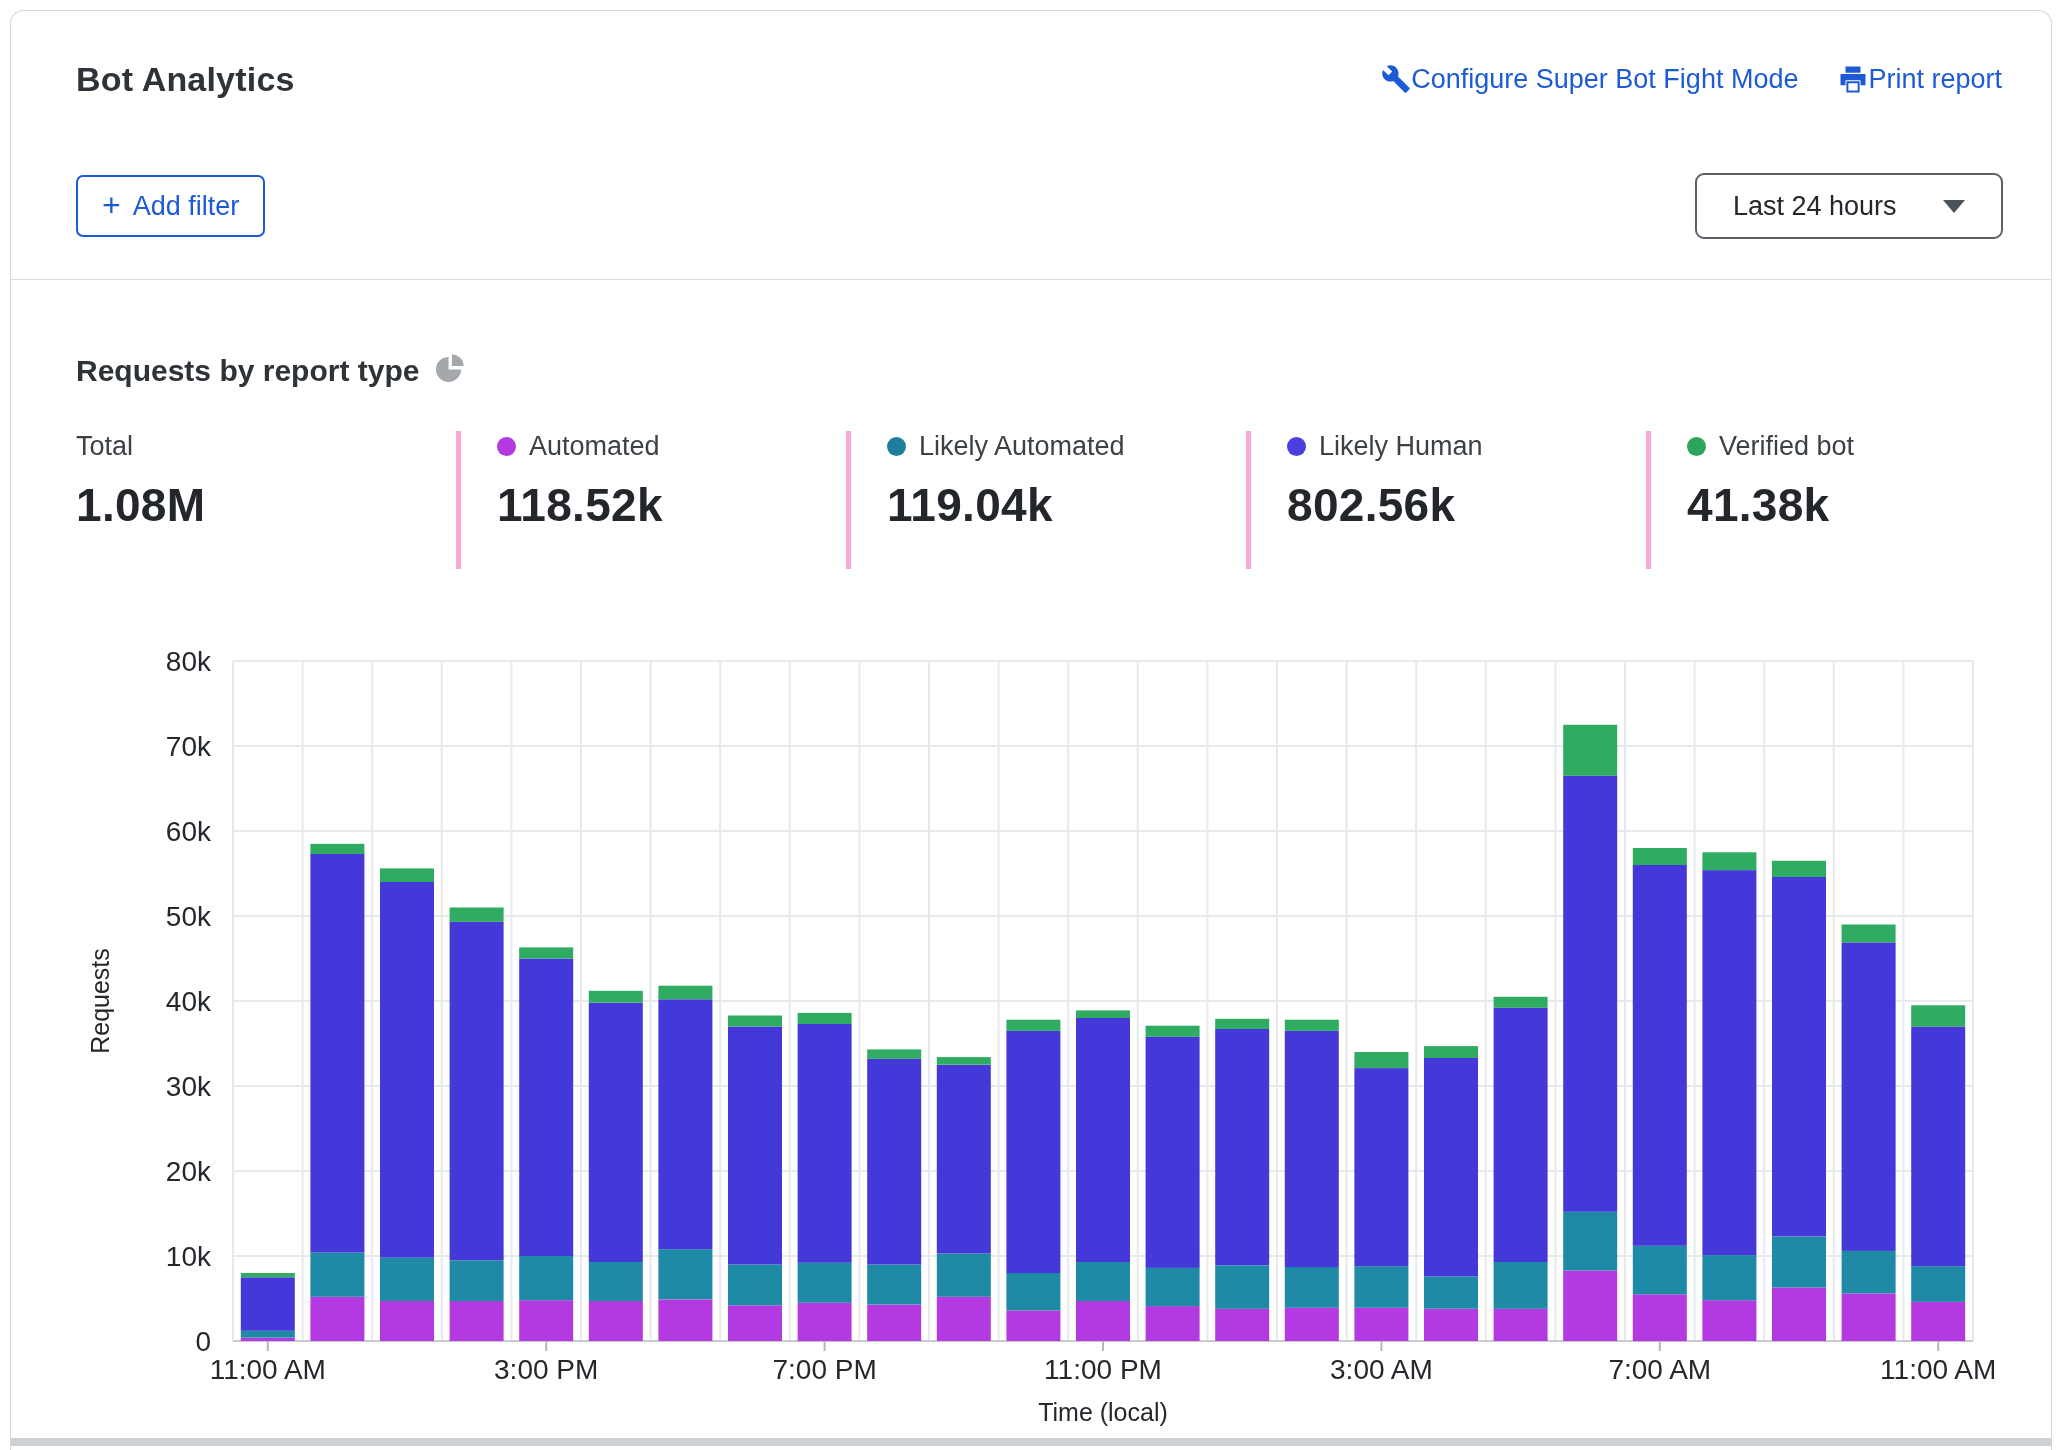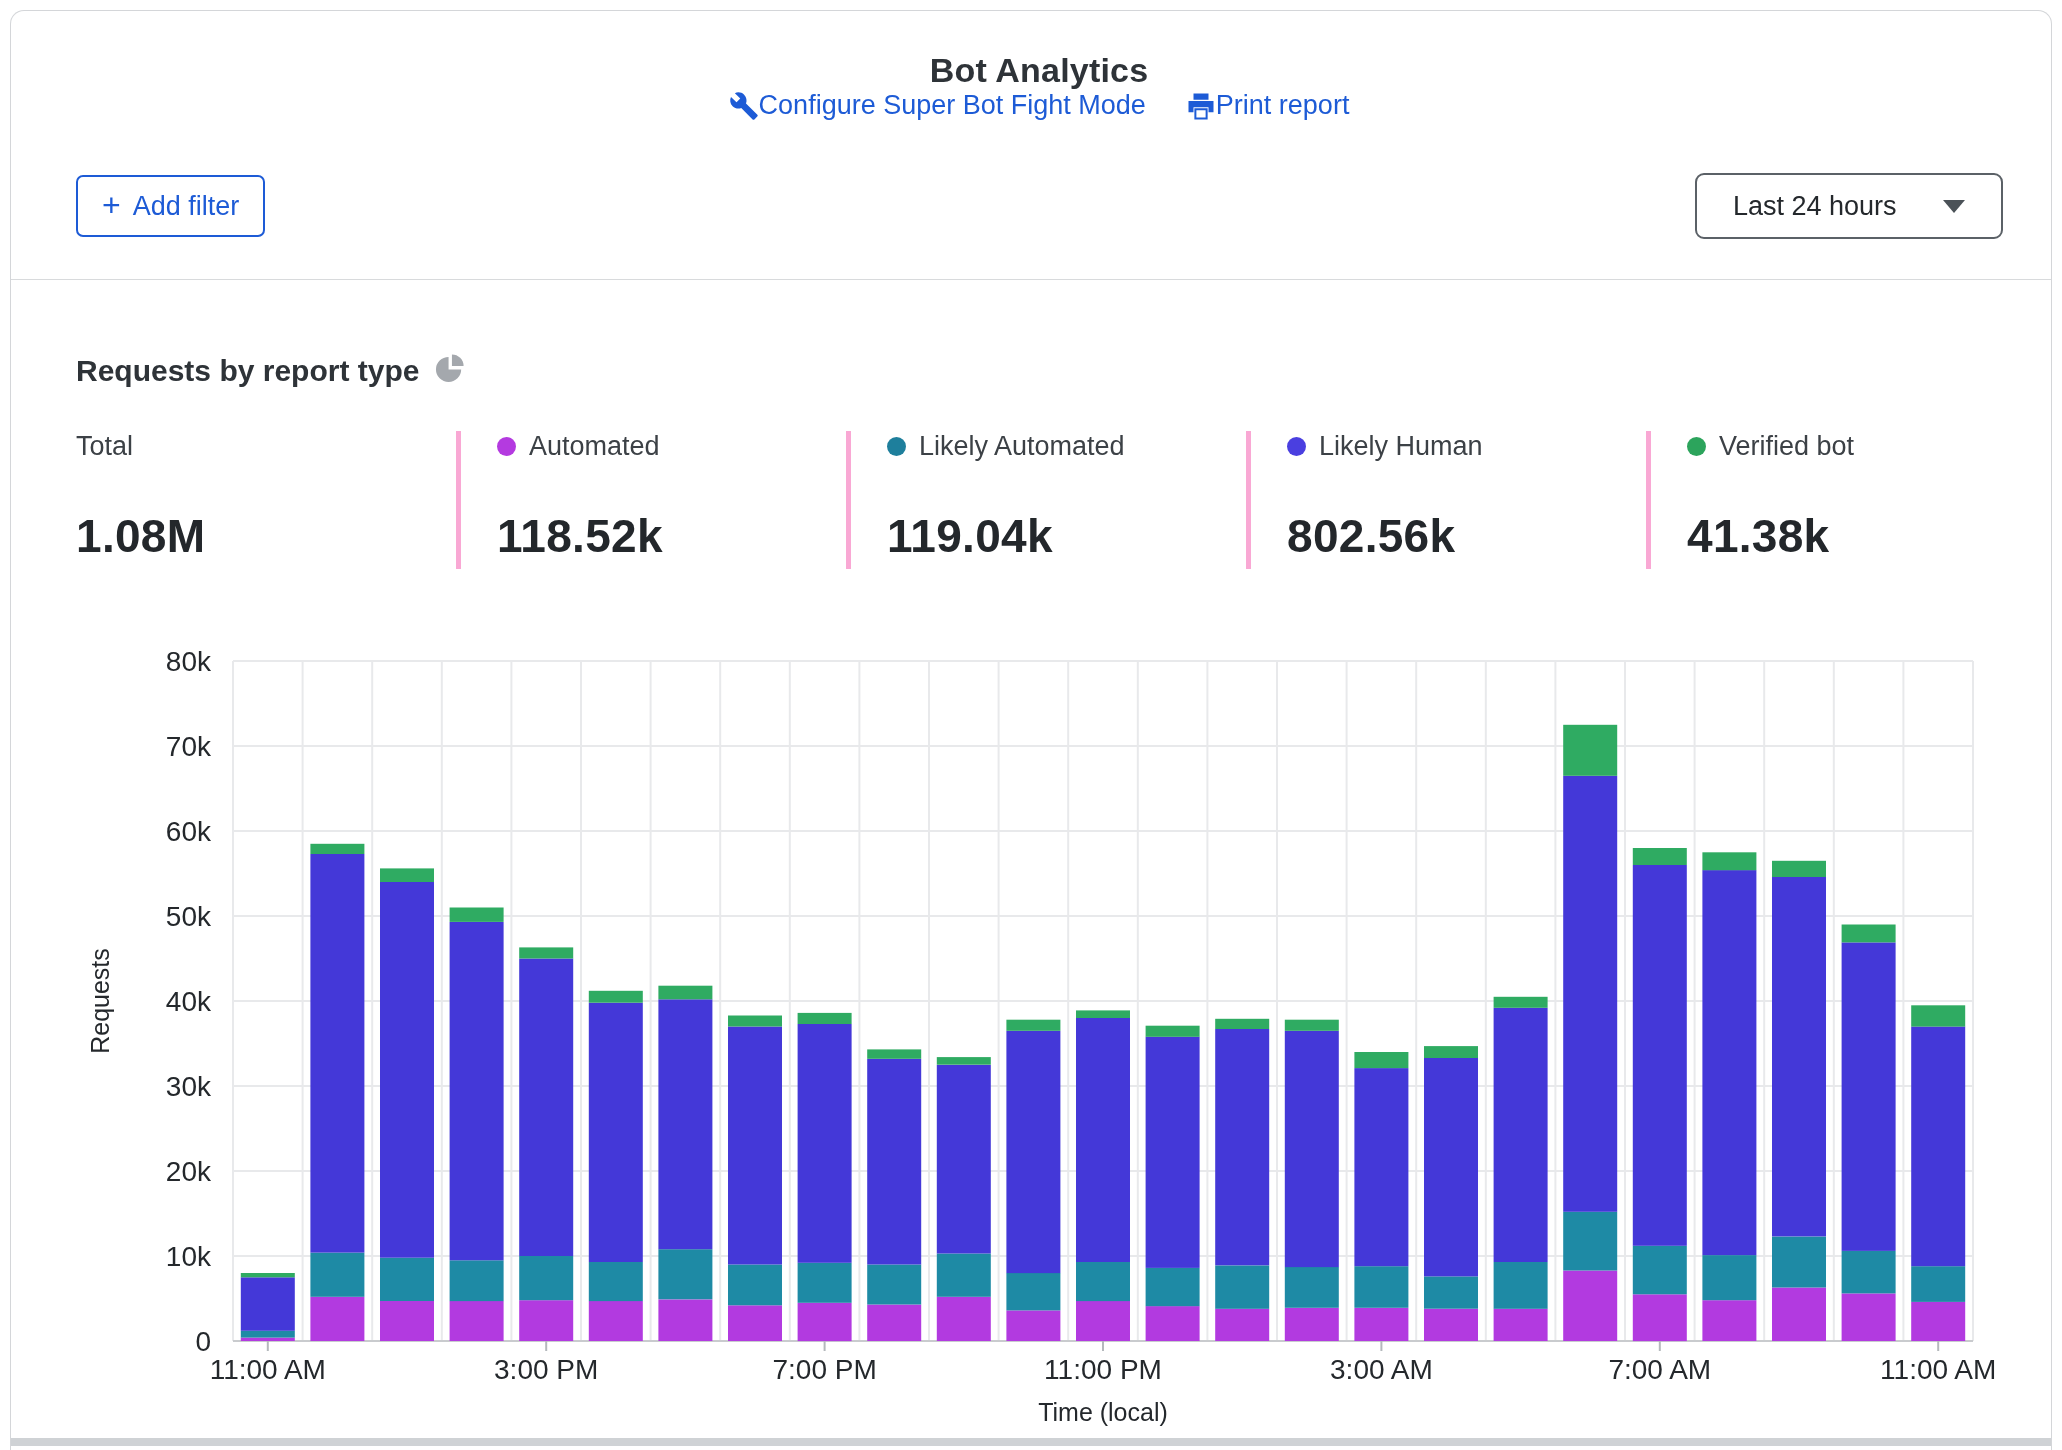--- a/index.html
+++ b/index.html
@@ -1,41 +1,41 @@
 <!DOCTYPE html>
 <html><head>
 <meta charset="utf-8">
 <style>
   html,body{margin:0;padding:0;background:#fff;}
   body{width:2062px;height:1450px;position:relative;font-family:"Liberation Sans",sans-serif;
        -webkit-font-smoothing:antialiased;color:#24282c;overflow:hidden;}
   .card{position:absolute;left:10px;top:10px;width:2040px;height:1440px;background:#fff;
         border:1px solid #d4d6d9;border-bottom:none;border-radius:14px 14px 0 0;}
   .header-row{position:absolute;left:65px;right:49px;top:40px;height:56px;
-              display:flex;align-items:center;justify-content:space-between;flex-direction:column;}
+              display:flex;align-items:center;justify-content:space-between;}
   .page-title{font-size:34px;font-weight:700;color:#2e3338;letter-spacing:.2px;}
   .links{display:flex;align-items:center;gap:40px;}
   .hlink{display:flex;align-items:center;gap:0;color:#1d5bd6;font-size:27px;cursor:pointer;text-decoration:none;}
   .hlink svg{display:block;}
   .controls-row{position:absolute;left:65px;right:48px;top:162px;height:66px;
                 display:flex;align-items:center;justify-content:space-between;}
   .add-filter{display:inline-flex;align-items:center;gap:12px;height:62px;padding:0 24px;
               border:2px solid #1d5bd6;border-radius:7px;background:#fff;color:#1d5bd6;
               font-size:27px;font-family:inherit;cursor:pointer;}
   .add-filter .plus{font-size:32px;font-weight:400;line-height:1;position:relative;top:-1px;}
   .select{width:308px;height:66px;border:2px solid #5b6167;border-radius:9px;background:#fff;
           display:flex;align-items:center;justify-content:space-between;padding:0 36px;
           font-size:27px;color:#24282c;cursor:pointer;box-sizing:border-box;}
   .chevron{width:0;height:0;border-left:11px solid transparent;border-right:11px solid transparent;
            border-top:13px solid #4b5258;}
   .header-divider{position:absolute;left:0;right:0;top:268px;height:0;border-top:1px solid #d8dadc;}
   .section-title-row{position:absolute;left:65px;top:342px;display:flex;align-items:center;gap:16px;}
   .section-title{font-size:30px;font-weight:700;color:#2e3338;}
   .stats{position:absolute;left:65px;right:10px;top:420px;height:138px;display:flex;}
-  .stat{box-sizing:border-box;display:flex;flex-direction:column;justify-content:flex-start;gap:31px;}
+  .stat{box-sizing:border-box;display:flex;flex-direction:column;justify-content:flex-start;}
   .stat + .stat{border-left:5px solid #f9a8d4;padding-left:36px;}
   .stat-label{display:flex;align-items:center;gap:13px;font-size:27px;color:#3c4146;}
   .dot{width:19px;height:19px;border-radius:50%;flex:0 0 auto;}
   .stat-value{margin-top:16px;font-size:46px;font-weight:700;color:#23272b;letter-spacing:.3px;}
   #chart-wrap{position:absolute;left:40px;top:600px;width:1960px;height:824px;}
   .bottom-band{position:absolute;left:0;right:0;top:1427px;height:8px;background:#cfd2d5;}
   svg text{font-family:"Liberation Sans",sans-serif;}
 </style>
 </head>
 <body>

